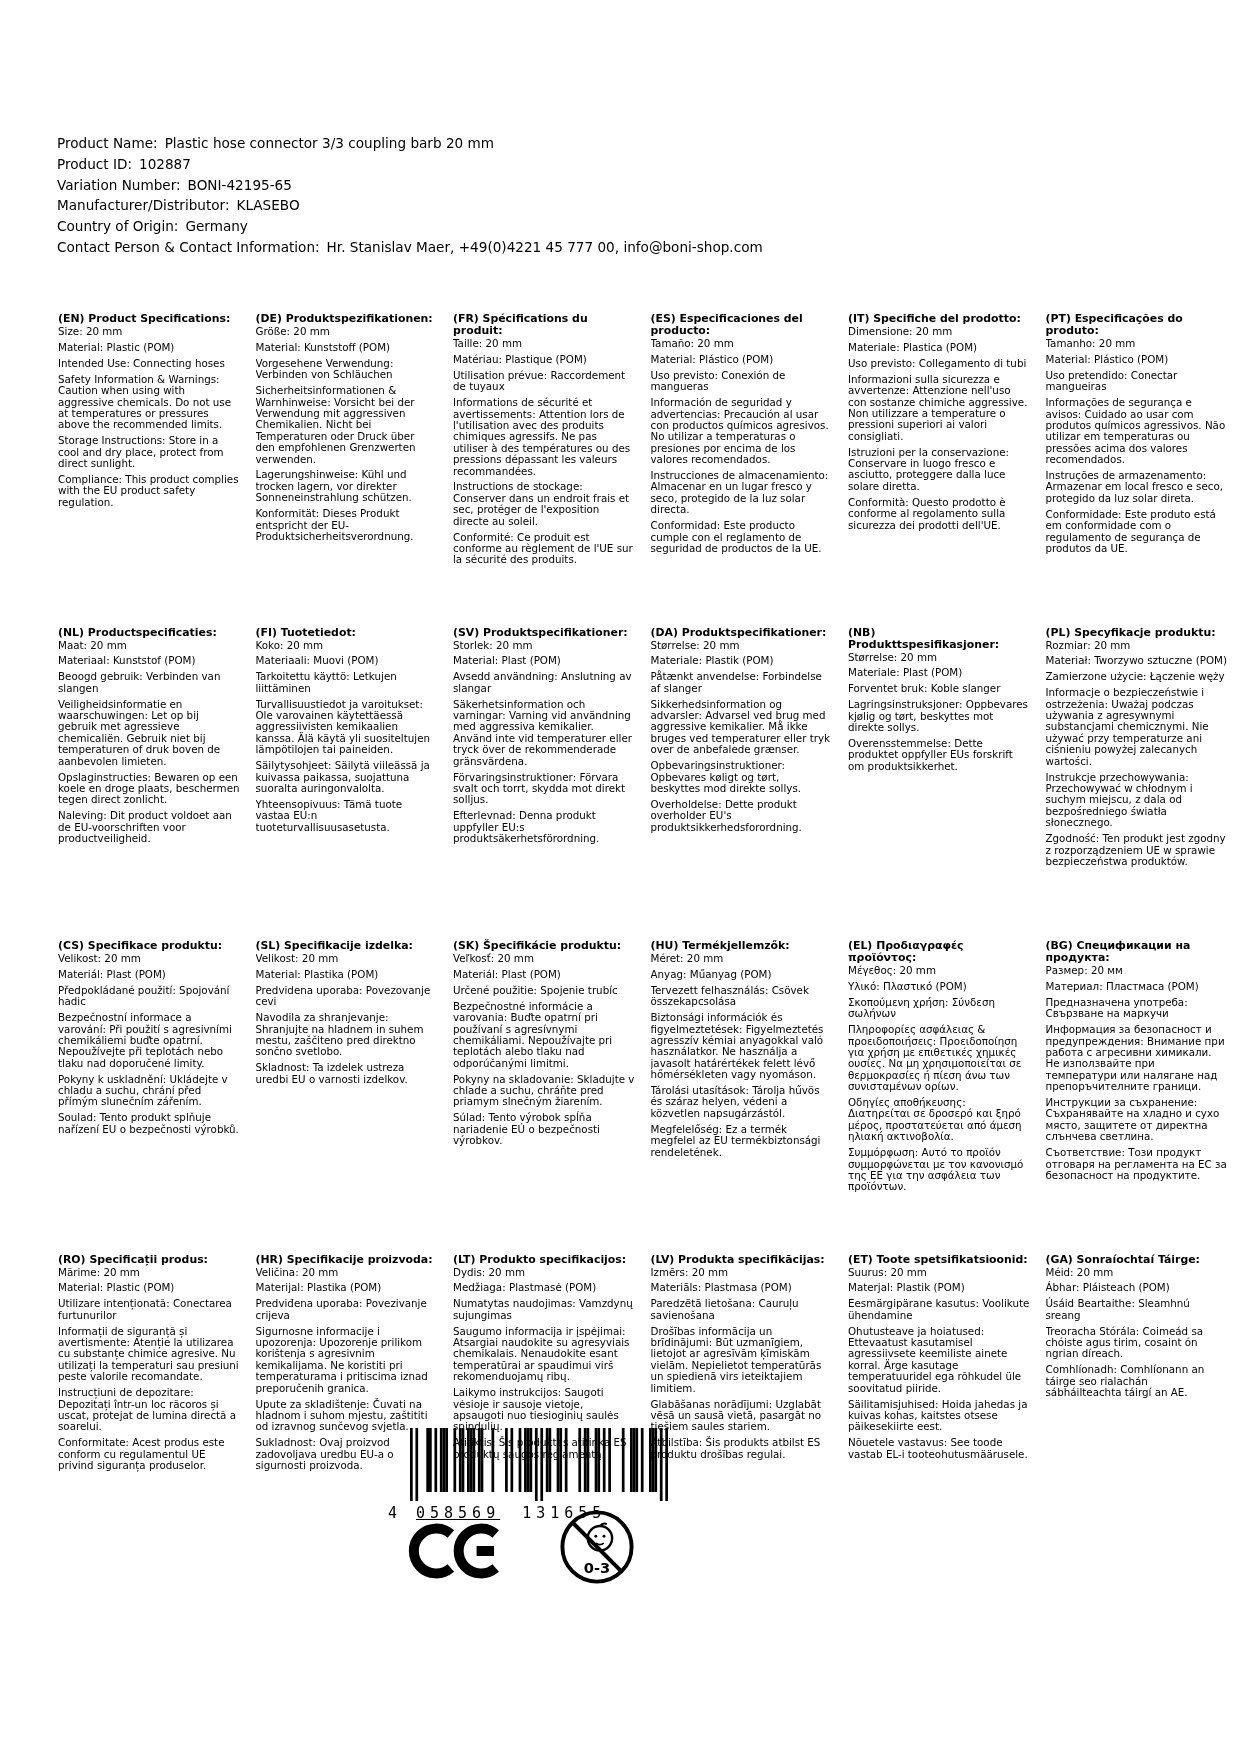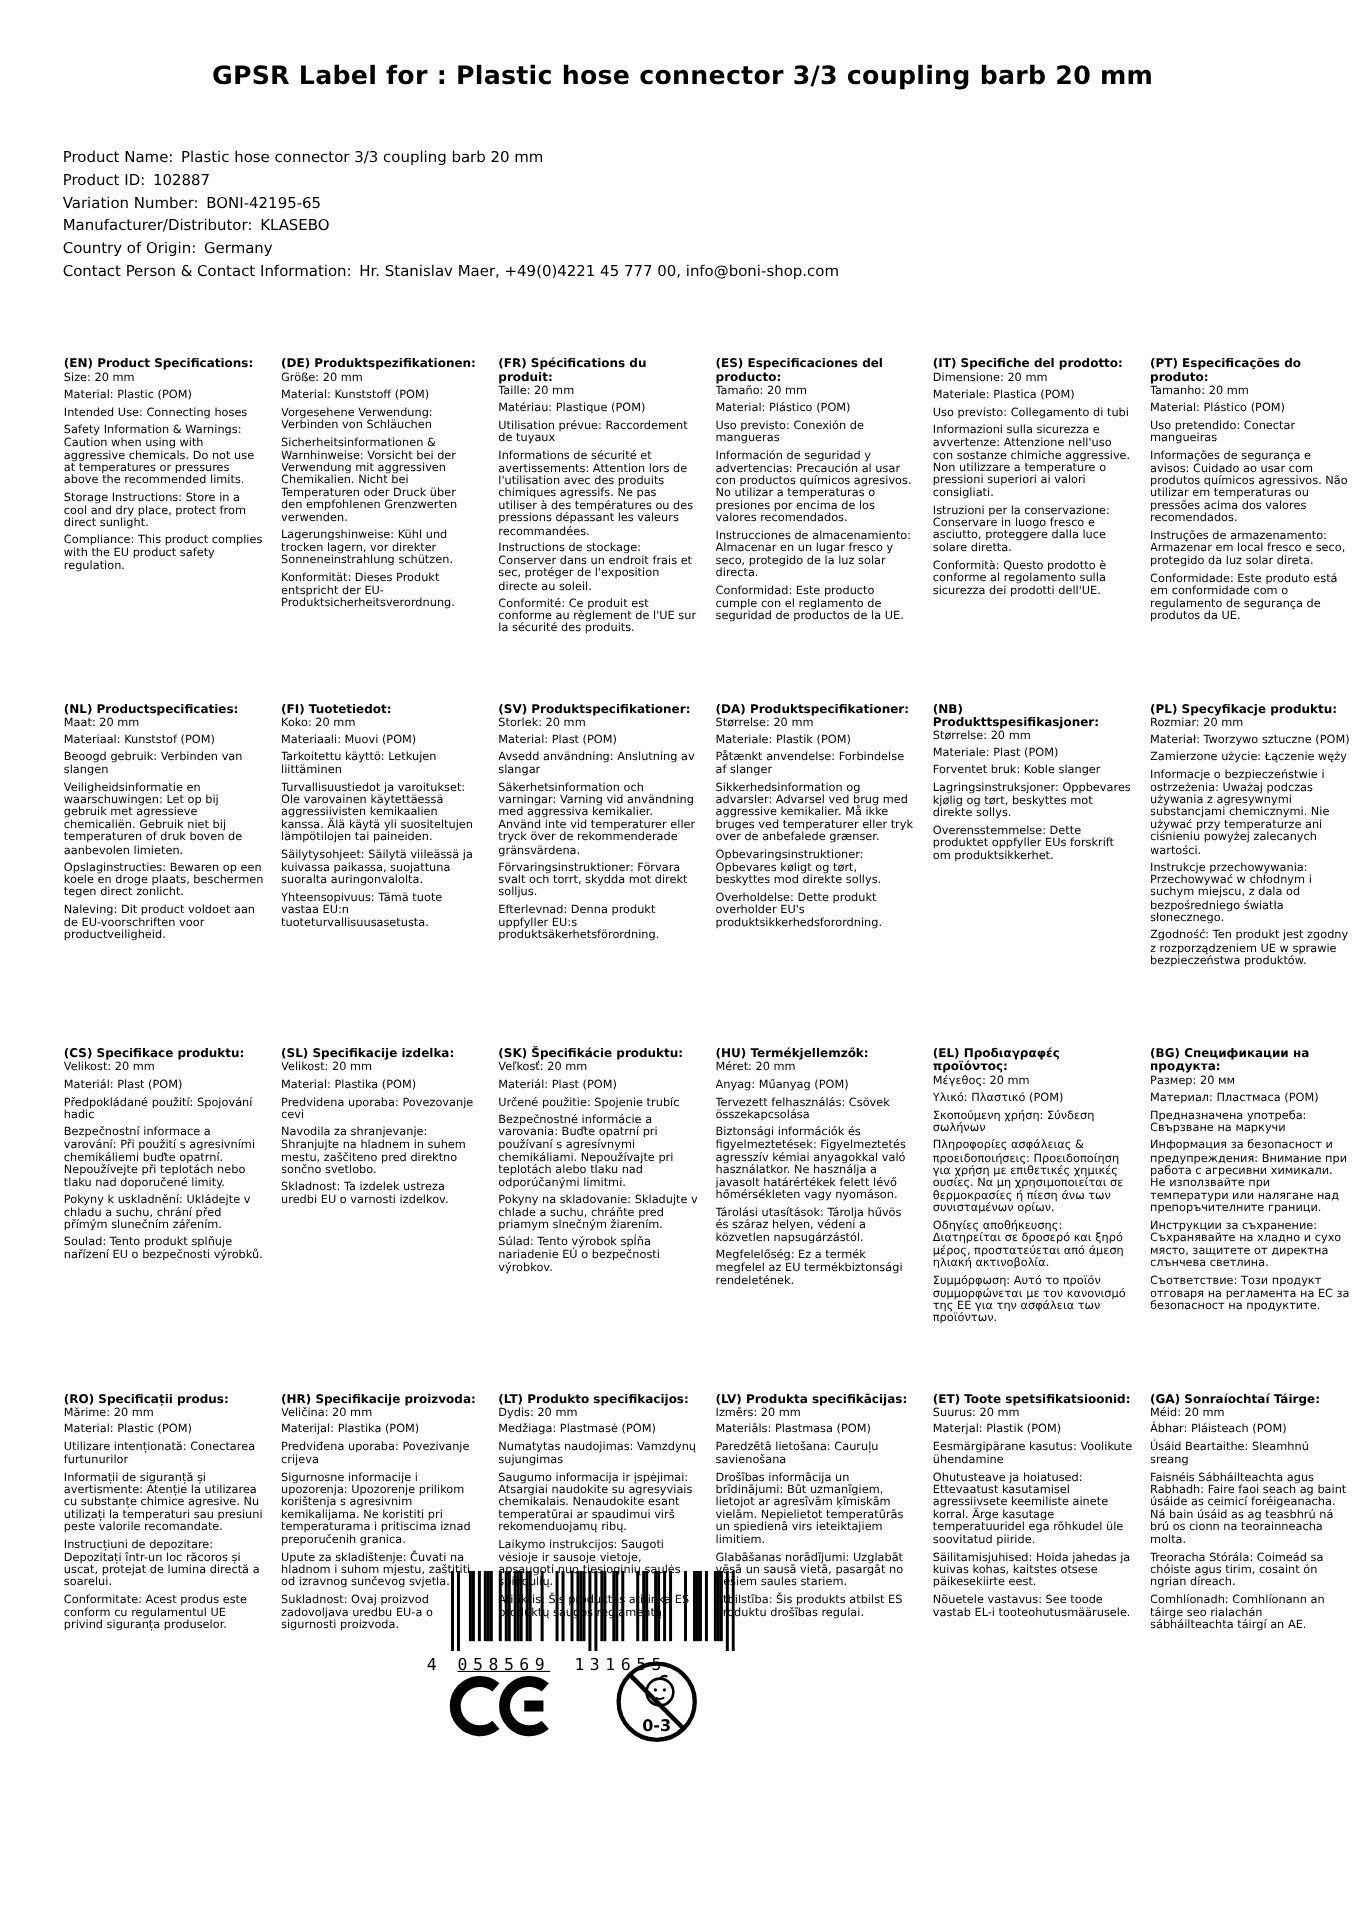--- a/index.html
+++ b/index.html
@@ -6,39 +6,38 @@
   .page{position:relative;width:1241px;height:1754px;background:#ffffff;
         font-family:"DejaVu Sans",sans-serif;color:#000;overflow:hidden;}
   .title{position:absolute;top:56px;left:0;width:100%;text-align:center;
          font-size:23px;font-weight:bold;letter-spacing:.2px;}
   .info{position:absolute;left:57px;top:133px;font-size:13.6px;line-height:20.8px;}
   .info .row{white-space:nowrap;}
   .info .lbl{font-weight:normal;margin-right:7px;}
   .grid{position:absolute;left:58px;top:311px;display:grid;
         grid-template-columns:repeat(6,197.5px);grid-auto-rows:313.5px;}
   .block{padding-right:16px;font-size:10.3px;line-height:11.4px;overflow:hidden;}
-  .block h3{margin:14px 0 1px 0;font-size:10.9px;font-weight:bold;line-height:12px;}
+  .block h3{margin:2px 0 1px 0;font-size:10.9px;font-weight:bold;line-height:12px;}
   .block p{margin:0 0 4.5px 0;}
   .barcode{position:absolute;left:388px;top:1428px;width:300px;}
   .bars{display:block;margin-left:22px;}
   .bars rect{fill:#000;}
   .bar-digits{display:flex;align-items:flex-start;margin-top:3px;
               font-family:"DejaVu Sans Mono",monospace;font-size:15px;}
   .bar-digits .d0{width:20px;}
   .bar-digits .d1{letter-spacing:5px;margin-left:8px;text-decoration:underline;}
   .bar-digits .d2{letter-spacing:5px;margin-left:22px;}
   .ce{position:absolute;left:406px;top:1520px;}
   .age{position:absolute;left:558px;top:1508px;}
 </style>
 </head>
 <body>
 
 <div class="page">
 
-  <div class="title">GPSR Label for : Plastic hose connector 3/3 coupling barb 20 mm</div>
 
   <div class="info">
       <div class="row"><span class="lbl">Product Name:</span><span class="val">Plastic hose connector 3/3 coupling barb 20 mm</span></div>
       <div class="row"><span class="lbl">Product ID:</span><span class="val">102887</span></div>
       <div class="row"><span class="lbl">Variation Number:</span><span class="val">BONI-42195-65</span></div>
       <div class="row"><span class="lbl">Manufacturer/Distributor:</span><span class="val">KLASEBO</span></div>
       <div class="row"><span class="lbl">Country of Origin:</span><span class="val">Germany</span></div>
       <div class="row"><span class="lbl">Contact Person &amp; Contact Information:</span><span class="val">Hr. Stanislav Maer, +49(0)4221 45 777 00, info@boni-shop.com</span></div>
     </div>
 
@@ -246,21 +245,20 @@
         <p>Eesmärgipärane kasutus: Voolikute ühendamine</p>
         <p>Ohutusteave ja hoiatused: Ettevaatust kasutamisel agressiivsete keemiliste ainete korral. Ärge kasutage temperatuuridel ega rõhkudel üle soovitatud piiride.</p>
         <p>Säilitamisjuhised: Hoida jahedas ja kuivas kohas, kaitstes otsese päikesekiirte eest.</p>
         <p>Nõuetele vastavus: See toode vastab EL-i tooteohutusmäärusele.</p>
       </div>
       <div class="block">
         <h3>(GA) Sonraíochtaí Táirge:</h3>
         <p>Méid: 20 mm</p>
         <p>Ábhar: Pláisteach (POM)</p>
         <p>Úsáid Beartaithe: Sleamhnú sreang</p>
-        <p>Faisnéis Sábháilteachta agus Rabhadh: Faire faoi seach ag baint úsáide as ceimicí foréigeanacha. Ná bain úsáid as ag teasbhrú ná brú os cionn na teorainneacha molta.</p>
         <p>Treoracha Stórála: Coimeád sa chóiste agus tirim, cosaint ón ngrian díreach.</p>
         <p>Comhlíonadh: Comhlíonann an táirge seo rialachán sábháilteachta táirgí an AE.</p>
       </div>
     </div>
 
   <div class="barcode">
     <svg id="barcode-bars" class="bars" width="258" height="73" viewBox="0 0 95 73" preserveAspectRatio="none">
         <rect x="0" y="0" width="1" height="73"></rect>
         <rect x="2" y="0" width="1" height="73"></rect>
         <rect x="6" y="0" width="1" height="64"></rect>

